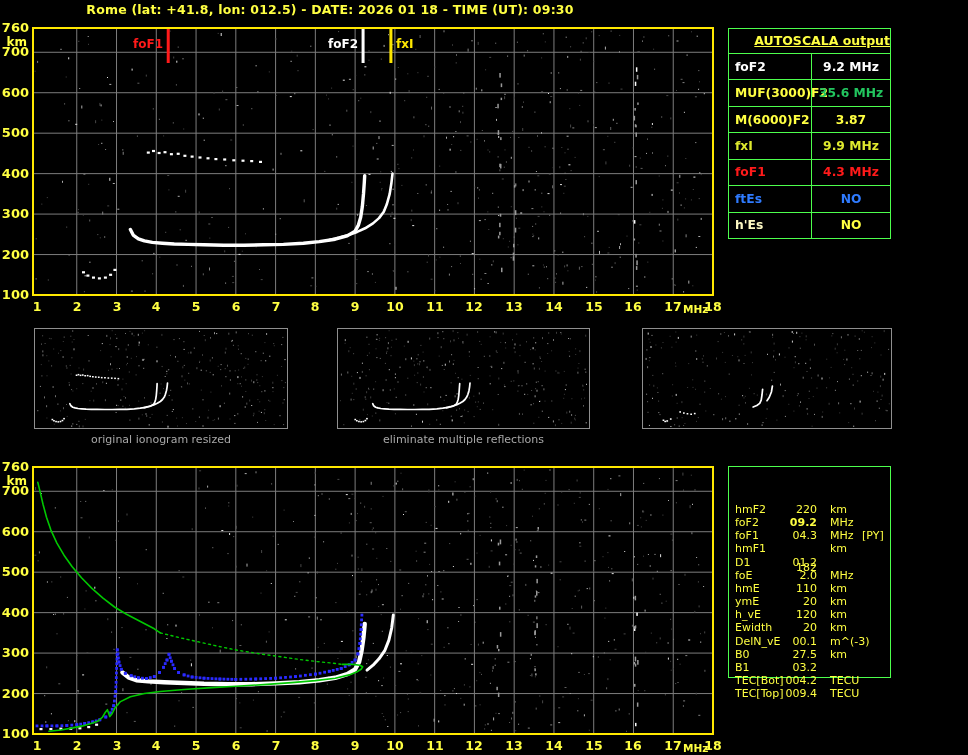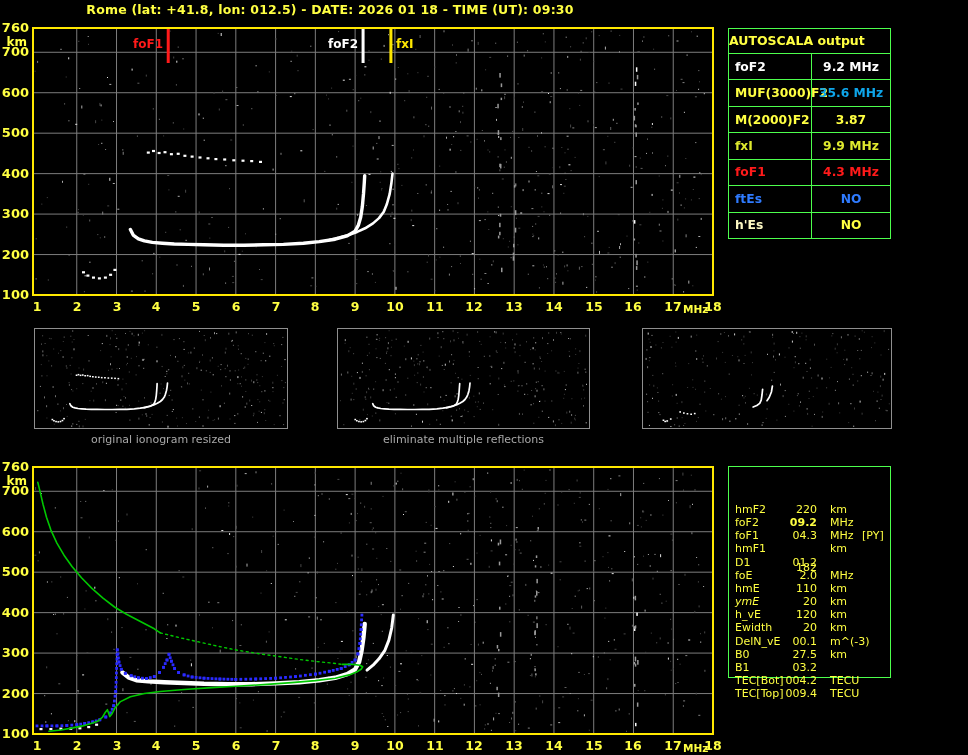--- a/index.html
+++ b/index.html
@@ -18,22 +18,22 @@
   .yunit{position:absolute;left:1px;width:26px;text-align:right;color:#ffff42;
     font-weight:bold;font-size:12px;}
   .xlab{position:absolute;width:24px;text-align:center;color:#ffff42;
     font-weight:bold;font-size:12.5px;}
   .xunit{position:absolute;color:#ffff42;font-weight:bold;font-size:10.5px;}
   .mlabel{position:absolute;font-weight:bold;font-size:12px;}
   .caption{position:absolute;top:433px;color:#a8a8a8;font-size:11px;text-align:center;}
   #cap1{left:34px;width:254px;} #cap2{left:337px;width:253px;} #cap3{left:642px;width:250px;}
   #autoscala-box{position:absolute;left:728px;top:28px;width:161px;height:209px;
     border:1px solid #4dff4d;}
-  #as-header{height:24px;line-height:24px;text-align:left;color:#ffff42;
-    font-weight:bold;font-size:12.5px;border-bottom:1px solid #4dff4d;}
+  #as-header{height:24px;line-height:24px;text-align:right;color:#ffff42;
+    font-weight:bold;font-size:12.5px;border-bottom:1px solid #4dff4d;text-decoration:underline;}
   #as-rows{display:flex;flex-direction:column;height:184px;}
   .as-row{flex:1;display:flex;align-items:center;font-weight:bold;font-size:12.3px;}
   .as-row+.as-row{border-top:1px solid #4dff4d;}
   .as-label{width:76px;padding-left:6px;border-right:1px solid #4dff4d;
     align-self:stretch;display:flex;align-items:center;}
   .as-value{flex:1;text-align:center;}
   #aip-box{position:absolute;left:728px;top:466px;width:161px;height:210px;
     border:1px solid #4dff4d;}
   #aip-header{height:26px;line-height:27px;text-align:center;color:#ffff42;
     font-size:12.3px;border-bottom:1px solid #4dff4d;}
@@ -697,24 +697,24 @@
 
   <div id="autoscala-box">
     <div id="as-header">AUTOSCALA output</div>
     <div id="as-rows">
         <div class="as-row">
           <span class="as-label" style="color: rgb(255, 255, 255);">foF2</span>
           <span class="as-value" style="color: rgb(255, 255, 255);">9.2 MHz</span>
         </div>
         <div class="as-row">
           <span class="as-label" style="color: rgb(255, 255, 66);">MUF(3000)F2</span>
-          <span class="as-value" style="color: #0ea5e9;">35.6 MHz</span>
+          <span class="as-value" style="color: #22c55e;">35.6 MHz</span>
         </div>
         <div class="as-row">
-          <span class="as-label" style="color: rgb(255, 255, 66);">M(2000)F2</span>
+          <span class="as-label" style="color: rgb(255, 255, 66);">M(6000)F2</span>
           <span class="as-value" style="color: rgb(255, 255, 66);">3.87</span>
         </div>
         <div class="as-row">
           <span class="as-label" style="color: rgb(223, 233, 46);">fxI</span>
           <span class="as-value" style="color: rgb(223, 233, 46);">9.9 MHz</span>
         </div>
         <div class="as-row">
           <span class="as-label" style="color: rgb(255, 26, 26);">foF1</span>
           <span class="as-value" style="color: rgb(255, 26, 26);">4.3 MHz</span>
         </div>
@@ -2411,21 +2411,21 @@
       <div class="aip-cell" style="left: 42px; top: 75.45px; width: 46px; text-align: right; margin-top: 19px;">182</div>
       <div class="aip-cell" style="left: 101px; top: 75.45px;">km</div>
       <div class="aip-cell" style="left: 6px; top: 88.6px;">D1</div>
       <div class="aip-cell" style="left: 42px; top: 88.6px; width: 46px; text-align: right;">01.2</div>
       <div class="aip-cell" style="left: 6px; top: 101.75px;">foE</div>
       <div class="aip-cell" style="left: 42px; top: 101.75px; width: 46px; text-align: right;">2.0</div>
       <div class="aip-cell" style="left: 101px; top: 101.75px;">MHz</div>
       <div class="aip-cell" style="left: 6px; top: 114.9px;">hmE</div>
       <div class="aip-cell" style="left: 42px; top: 114.9px; width: 46px; text-align: right;">110</div>
       <div class="aip-cell" style="left: 101px; top: 114.9px;">km</div>
-      <div class="aip-cell" style="left: 6px; top: 128.05px; font-style: italic;">ymE</div>
+      <div class="aip-cell" style="left: 6px; top: 128.05px;">ymE</div>
       <div class="aip-cell" style="left: 42px; top: 128.05px; width: 46px; text-align: right;">20</div>
       <div class="aip-cell" style="left: 101px; top: 128.05px;">km</div>
       <div class="aip-cell" style="left: 6px; top: 141.2px;">h_vE</div>
       <div class="aip-cell" style="left: 42px; top: 141.2px; width: 46px; text-align: right;">120</div>
       <div class="aip-cell" style="left: 101px; top: 141.2px;">km</div>
       <div class="aip-cell" style="left: 6px; top: 154.35px;">Ewidth</div>
       <div class="aip-cell" style="left: 42px; top: 154.35px; width: 46px; text-align: right;">20</div>
       <div class="aip-cell" style="left: 101px; top: 154.35px;">km</div>
       <div class="aip-cell" style="left: 6px; top: 167.5px;">DelN_vE</div>
       <div class="aip-cell" style="left: 42px; top: 167.5px; width: 46px; text-align: right;">00.1</div>

